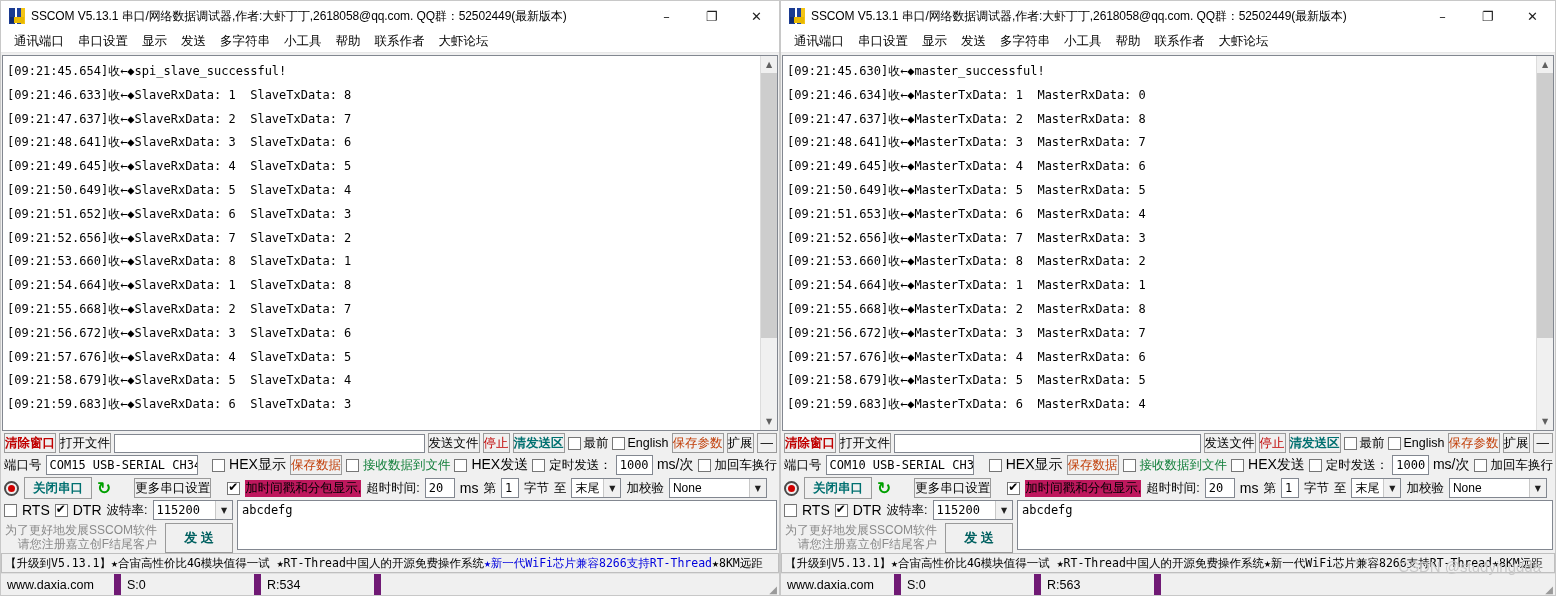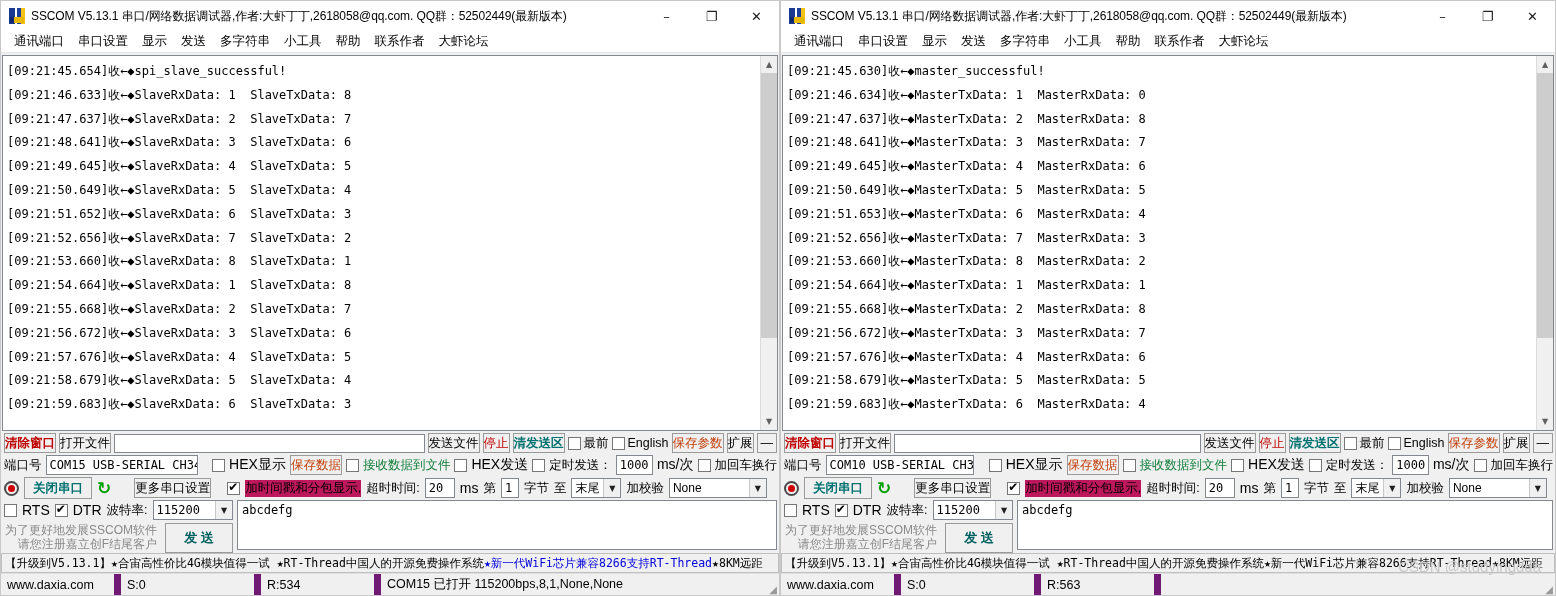--- a/index.html
+++ b/index.html
@@ -378,21 +378,20 @@
     <div class="adbar">
       <span class="blk">【升级到V5.13.1】★合宙高性价比4G模块值得一试 ★RT-Thread中国人的开源免费操作系统 </span>
       <span class="blue">★新一代WiFi芯片兼容8266支持RT-Thread</span>
       <span class="blk"> ★8KM远距</span>
     </div>
 
     <div class="statusbar">
       <div class="sb-cell link" style="width:120px;">www.daxia.com</div>
       <div class="sb-cell" style="width:140px;">S:0</div>
       <div class="sb-cell" style="width:120px;text-align:center;">R:534</div>
-      <div class="sb-cell" style="flex:1 1 auto;border-right:0;">COM15 已打开  115200bps,8,1,None,None</div>
       <div class="sb-grip">◢</div>
     </div>
   </div>
 
   <div class="win right">
 
     <div class="titlebar">
       <div class="app-icon"></div>
       <div class="title-text">SSCOM V5.13.1 串口/网络数据调试器,作者:大虾丁丁,2618058@qq.com. QQ群：52502449(最新版本)</div>
       <div class="win-controls">

